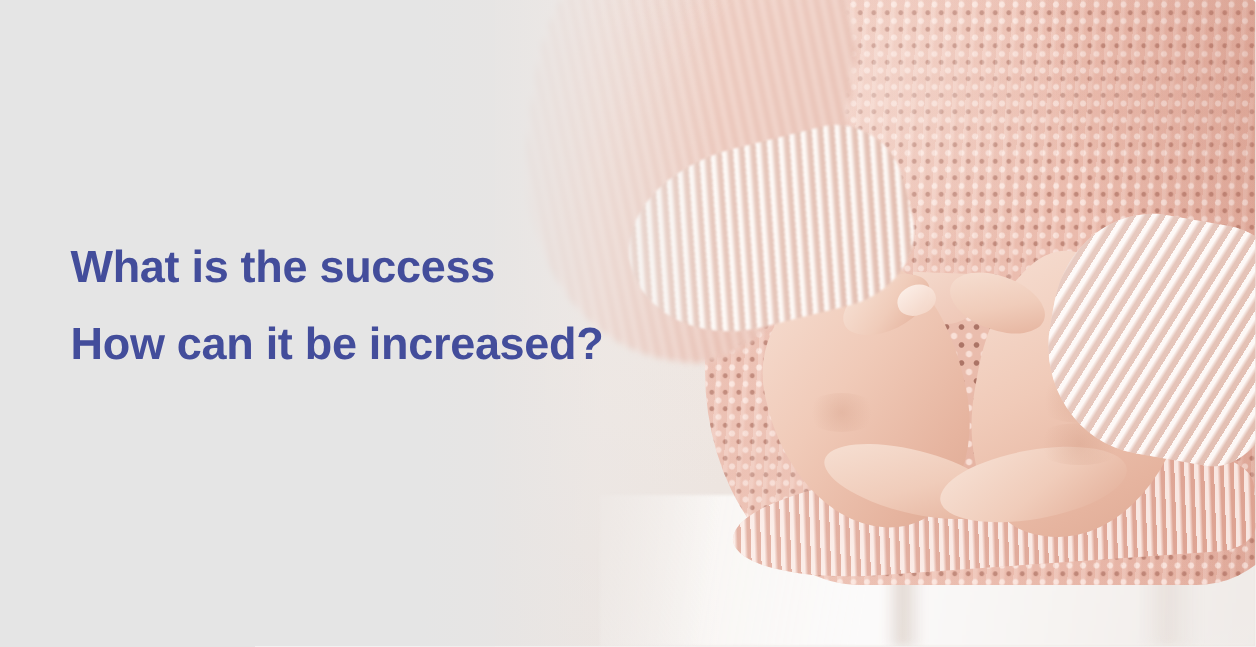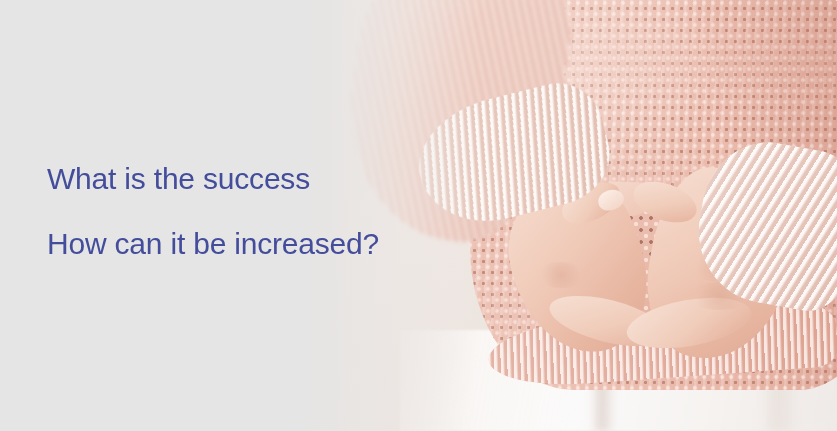--- a/index.html
+++ b/index.html
@@ -325,27 +325,27 @@
   
   .headline {
     position: absolute;
     left: 47px;
     top: 162px;
     width: 430px;
   }
   .headline p {
     margin: 0;
     font-size: 30px;
-    font-weight: 400;
+    font-weight: 700;
     line-height: 34px;
     letter-spacing: -0.2px;
     color: #434d9b;
     white-space: nowrap;
   }
-  .headline .q2 { margin-top: 31px; }
+  .headline .q2 { margin-top: 17px; }
 </style>
 </head>
 <body>
 
 <div id="banner">
 
   <div class="photo">
     <div class="photo-backdrop"></div>
 
     <div class="trousers"></div>

